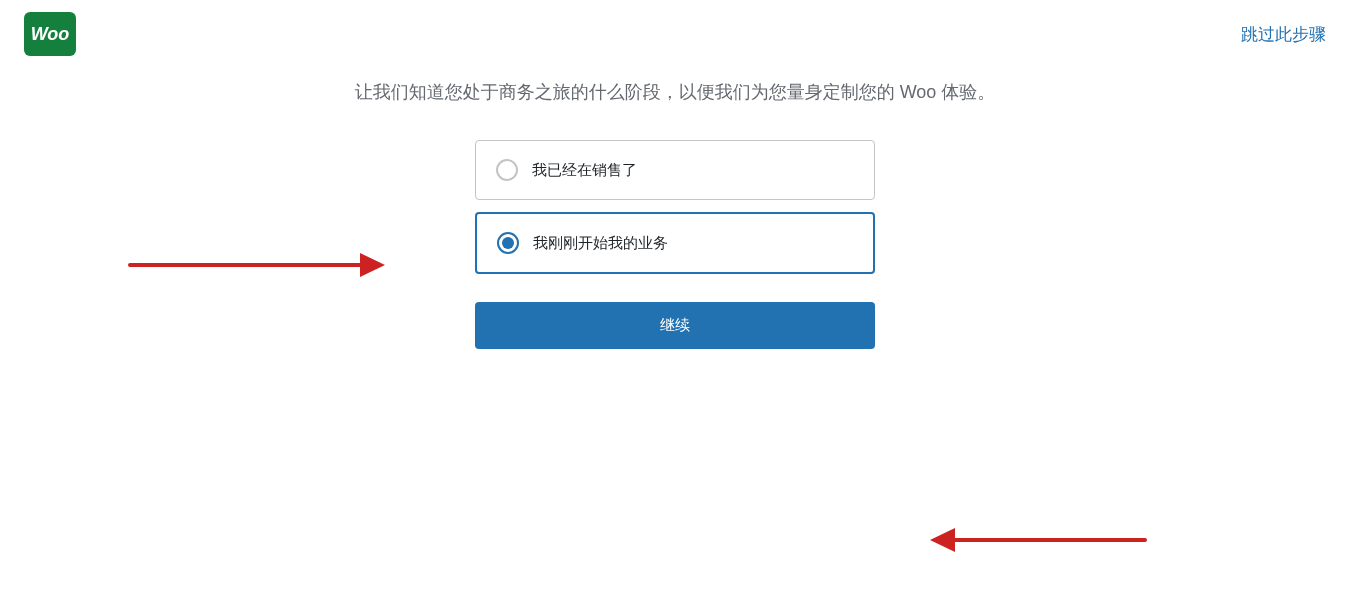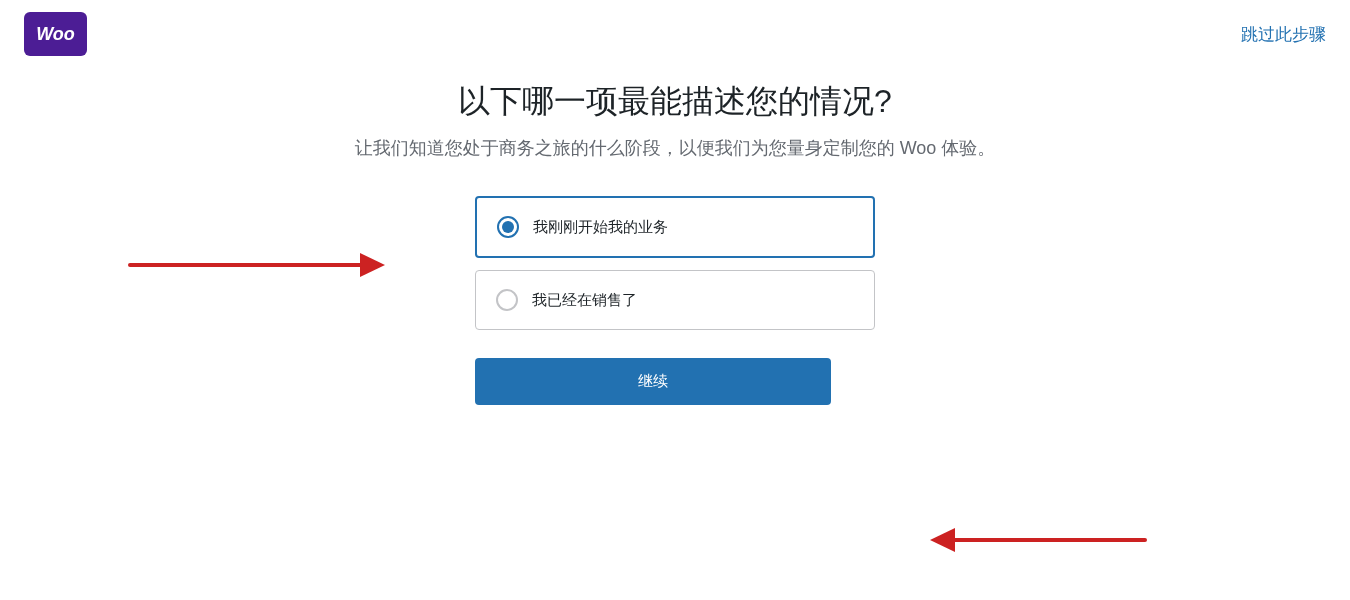--- a/index.html
+++ b/index.html
@@ -28,23 +28,23 @@
       left: 0;
       right: 0;
     }
 
     .logo-container {
       display: flex;
       align-items: center;
     }
 
     .logo-box {
-      background: #4c1d95;
+      background: #15803d;
       border-radius: 6px;
-      width: 63px;
+      width: 52px;
       height: 44px;
       display: flex;
       align-items: center;
       justify-content: center;
       color: white;
       font-size: 18px;
       font-weight: bold;
       font-style: italic;
     }
 
@@ -129,21 +129,21 @@
       background: #2271b1;
     }
 
     .option-label {
       font-size: 15px;
       color: #1d2327;
     }
 
     
     .continue-btn {
-      width: 356px;
+      width: 400px;
       margin-top: 16px;
       padding: 14px;
       background: #2271b1;
       color: white;
       border: none;
       border-radius: 4px;
       font-size: 15px;
       cursor: pointer;
       text-align: center;
     }
@@ -183,37 +183,36 @@
 <div class="header">
   <div class="logo-container">
     <div class="logo-box">
       <span>Woo</span>
     </div>
   </div>
   <a class="skip-link">跳过此步骤</a>
 </div>
 
 <div class="main-content">
-  <h1 class="page-title">以下哪一项最能描述您的情况?</h1>
   <p class="page-subtitle">让我们知道您处于商务之旅的什么阶段，以便我们为您量身定制您的 Woo 体验。</p>
 
   <div class="options-container">
+
+    <div class="option-card">
+      <div class="radio-circle"></div>
+      <span class="option-label">我已经在销售了</span>
+    </div>
 
     <div class="option-card selected">
       <div class="radio-circle selected">
         <div class="radio-inner"></div>
       </div>
       <span class="option-label">我刚刚开始我的业务</span>
     </div>
 
-    <div class="option-card">
-      <div class="radio-circle"></div>
-      <span class="option-label">我已经在销售了</span>
-    </div>
-
 
     <button class="continue-btn">继续</button>
   </div>
 </div>
 
 <svg class="arrow-left" width="280" height="60" viewBox="0 0 280 60">
 
   <line x1="10" y1="30" x2="240" y2="30" class="arrow-svg"></line>
 
   <polygon points="240,18 265,30 240,42" class="arrow-head"></polygon>

